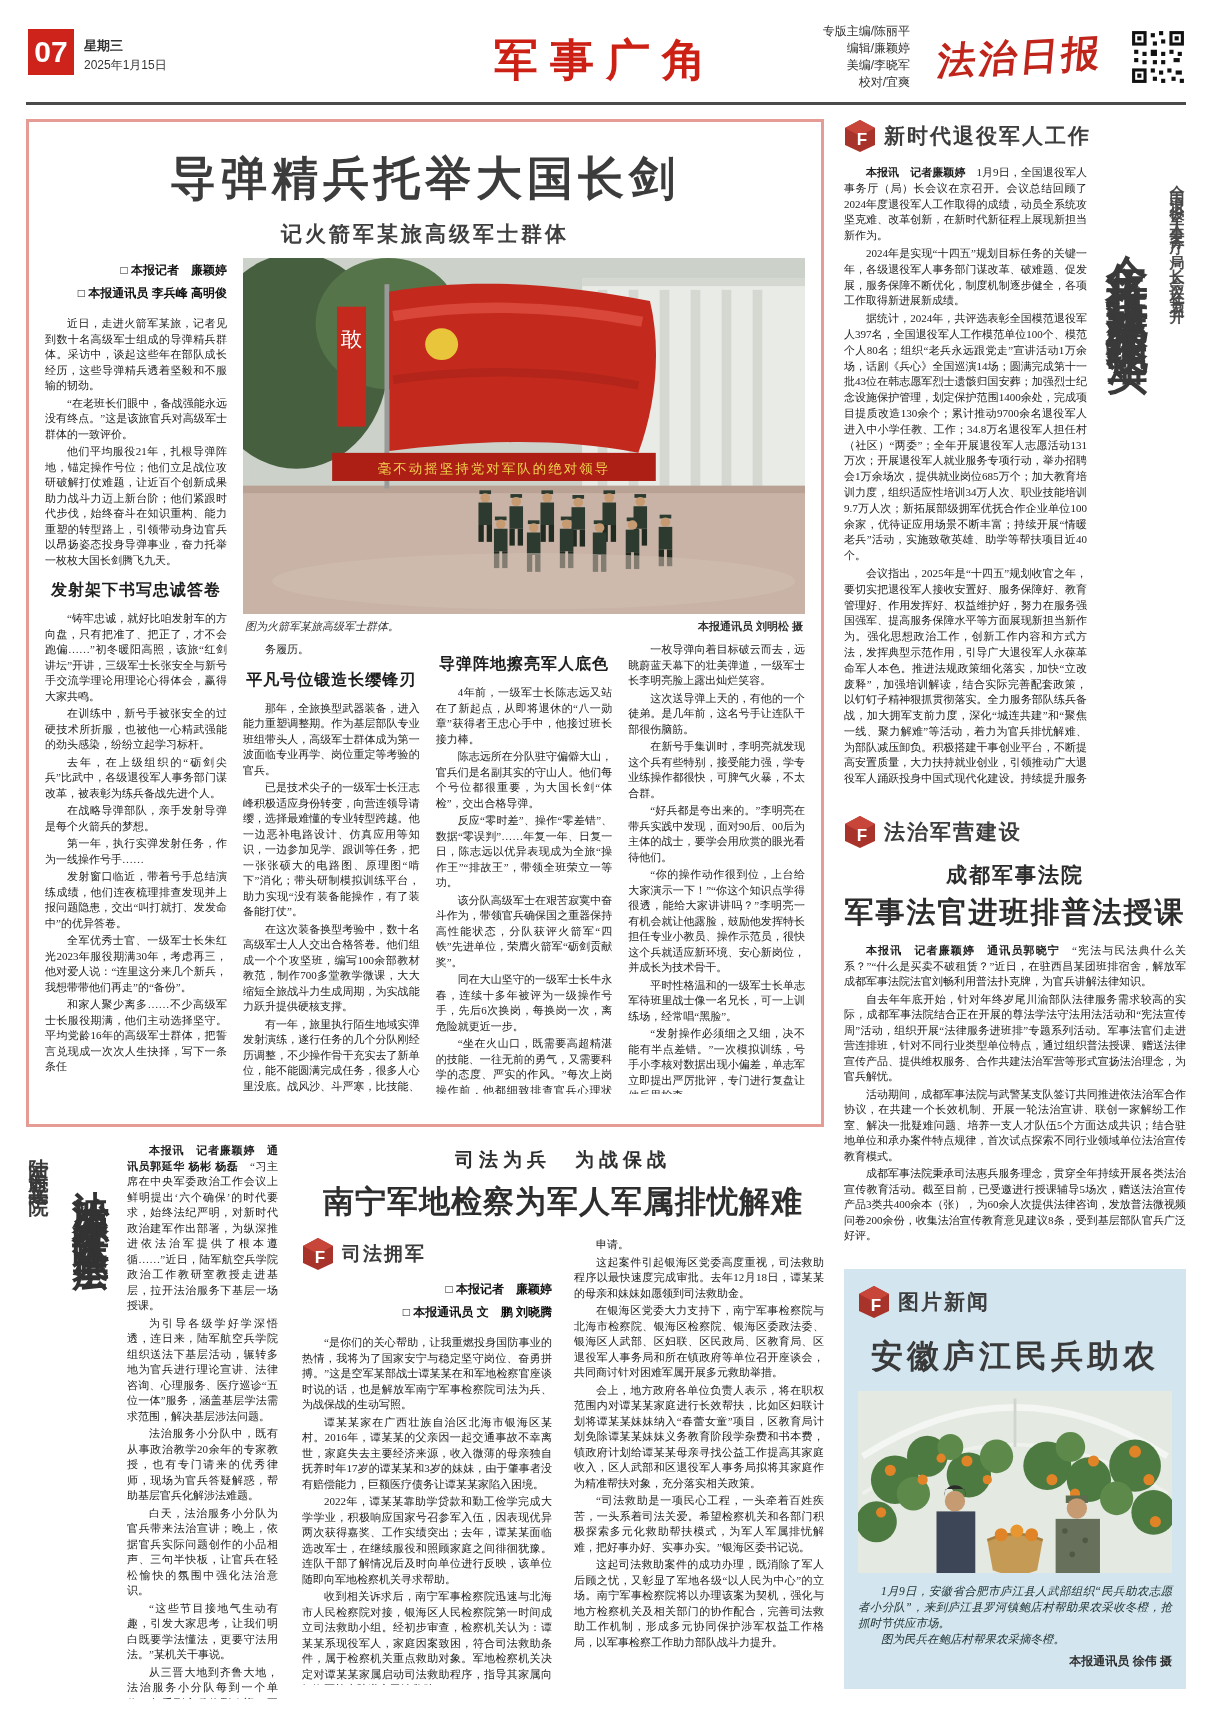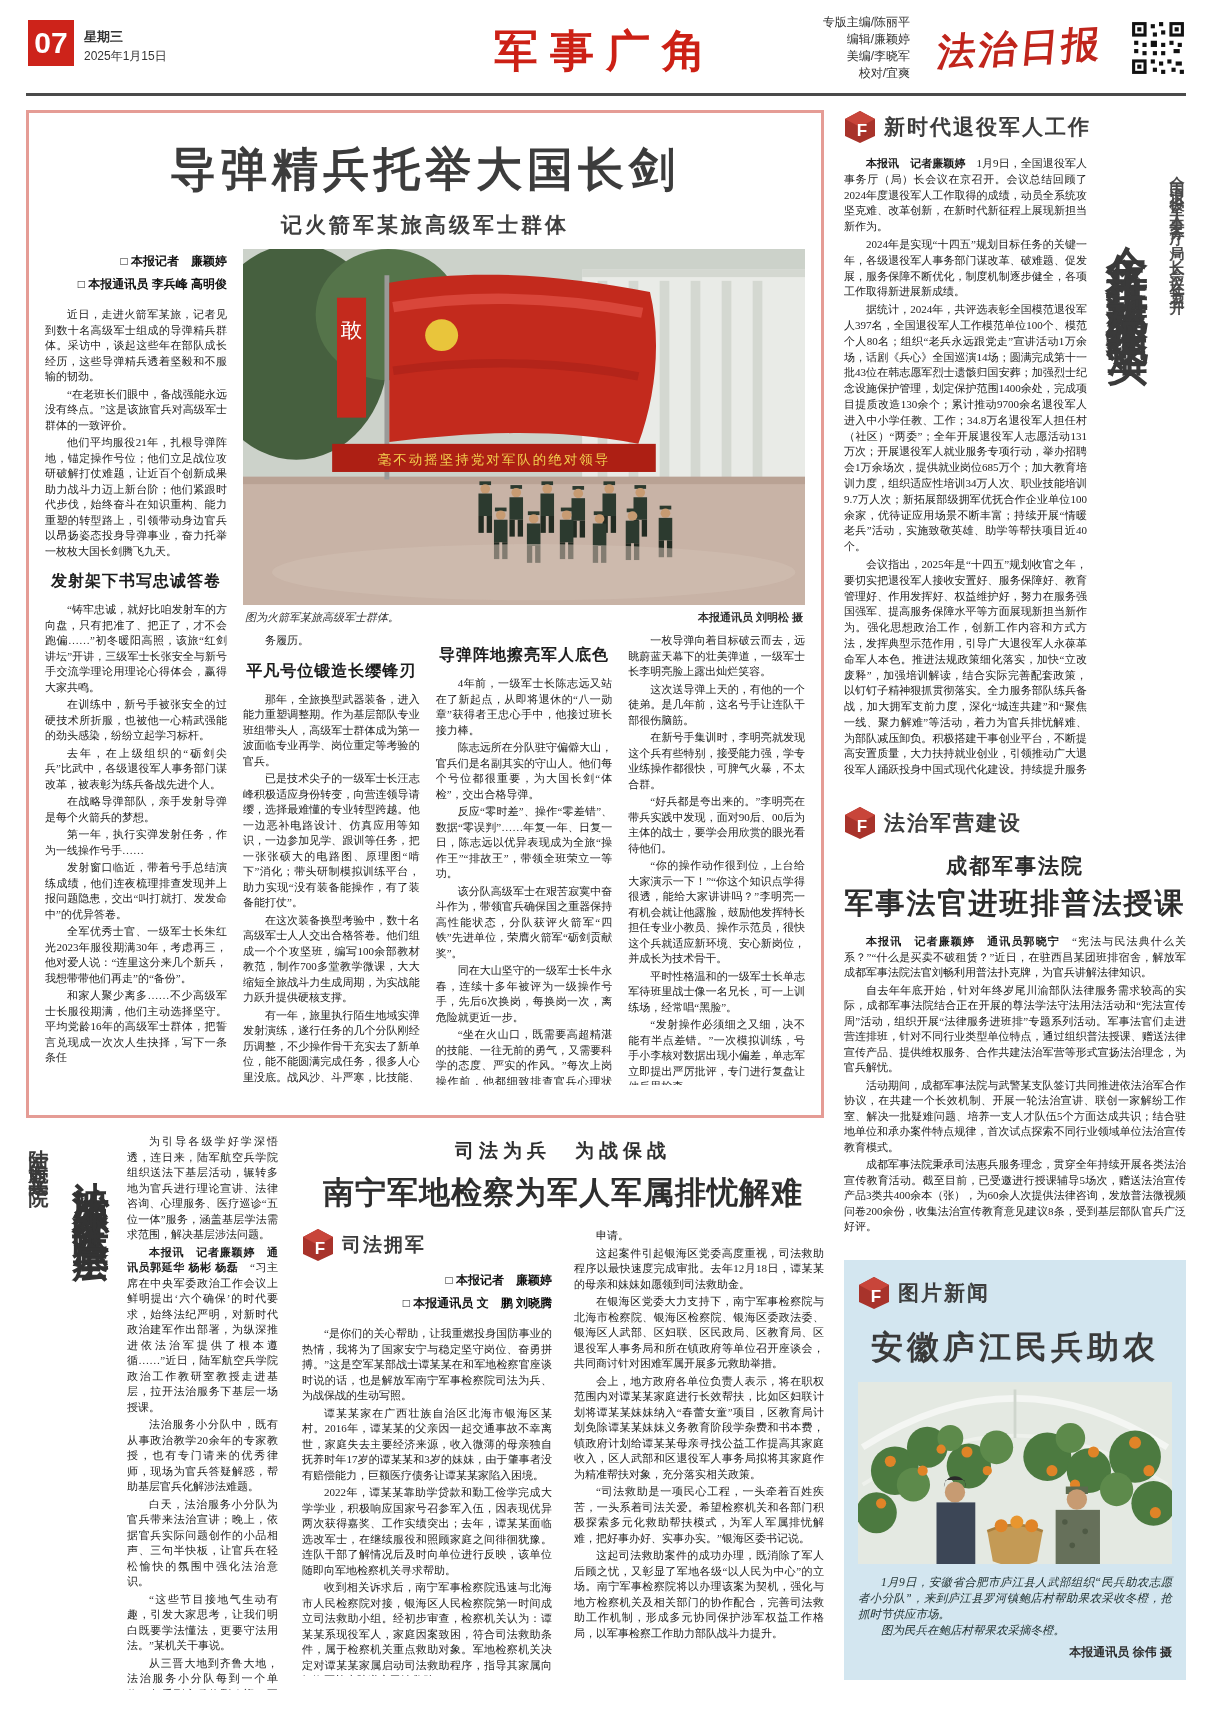--- a/index.html
+++ b/index.html
@@ -1,18 +1,18 @@
 <!DOCTYPE html>
 <html><head>
 <meta charset="utf-8">
 <style>
   *{box-sizing:border-box;margin:0;padding:0;}
   html,body{background:#ffffff;}
   body{width:1212px;margin:0 auto;color:#2e2e2e;font-family:"Liberation Serif","DejaVu Serif",serif;}
-  .page{padding:8px 26px 18px;}
+  .page{padding:17px 26px 18px;}
 
   
   .topbar{position:relative;height:88px;border-bottom:3px solid #4a4a4a;}
   .tb-left{position:absolute;left:2px;top:12px;display:flex;gap:10px;align-items:flex-start;}
   .pagenum{width:46px;height:46px;background:#cd231a;color:#fff;font-family:"Liberation Sans",sans-serif;
     font-weight:bold;font-size:30px;display:flex;align-items:center;justify-content:center;}
   .dateblock{font-family:"Liberation Sans",sans-serif;color:#333;padding-top:8px;}
   .dateblock .wd{font-size:13px;font-weight:bold;}
   .dateblock .dt{font-size:12px;margin-top:2px;}
   .section-title{position:absolute;left:0;right:0;top:14px;text-align:center;color:#cc2015;
@@ -270,22 +270,22 @@
             </div>
           </div>
         </div>
       </div>
 
       <div class="bottom">
         <div class="academy">
           <div class="acad-small">陆军航空兵学院</div>
           <div class="acad-big">法治服务小分队送法下基层</div>
           <div class="acad-text">
+              <p class="para"><b>本报讯　记者廉颖婷　通讯员郭延华 杨彬 杨磊　</b>“习主席在中央军委政治工作会议上鲜明提出‘六个确保’的时代要求，始终法纪严明，对新时代政治建军作出部署，为纵深推进依法治军提供了根本遵循……”近日，陆军航空兵学院政治工作教研室教授走进基层，拉开法治服务下基层一场授课。</p>
               <p class="para">为引导各级学好学深悟透，连日来，陆军航空兵学院组织送法下基层活动，辗转多地为官兵进行理论宣讲、法律咨询、心理服务、医疗巡诊“五位一体”服务，涵盖基层学法需求范围，解决基层涉法问题。</p>
-              <p class="para"><b>本报讯　记者廉颖婷　通讯员郭延华 杨彬 杨磊　</b>“习主席在中央军委政治工作会议上鲜明提出‘六个确保’的时代要求，始终法纪严明，对新时代政治建军作出部署，为纵深推进依法治军提供了根本遵循……”近日，陆军航空兵学院政治工作教研室教授走进基层，拉开法治服务下基层一场授课。</p>
               <p class="para">法治服务小分队中，既有从事政治教学20余年的专家教授，也有专门请来的优秀律师，现场为官兵答疑解惑，帮助基层官兵化解涉法难题。</p>
               <p class="para">白天，法治服务小分队为官兵带来法治宣讲；晚上，依据官兵实际问题创作的小品相声、三句半快板，让官兵在轻松愉快的氛围中强化法治意识。</p>
               <p class="para">“这些节目接地气生动有趣，引发大家思考，让我们明白既要学法懂法，更要守法用法。”某机关干事说。</p>
               <p class="para">从三晋大地到齐鲁大地，法治服务小分队每到一个单位，都受到官兵热烈欢迎。不到一周时间，他们已跨省辗转行程数千公里，现场解答官兵法律咨询百余人次，受到基层官兵广泛好评。</p>
             </div>
         </div>
 
         <div class="nanning">
           <div class="n-kicker">司法为兵　为战保战</div>
           <div class="n-head">南宁军地检察为军人军属排忧解难</div>

